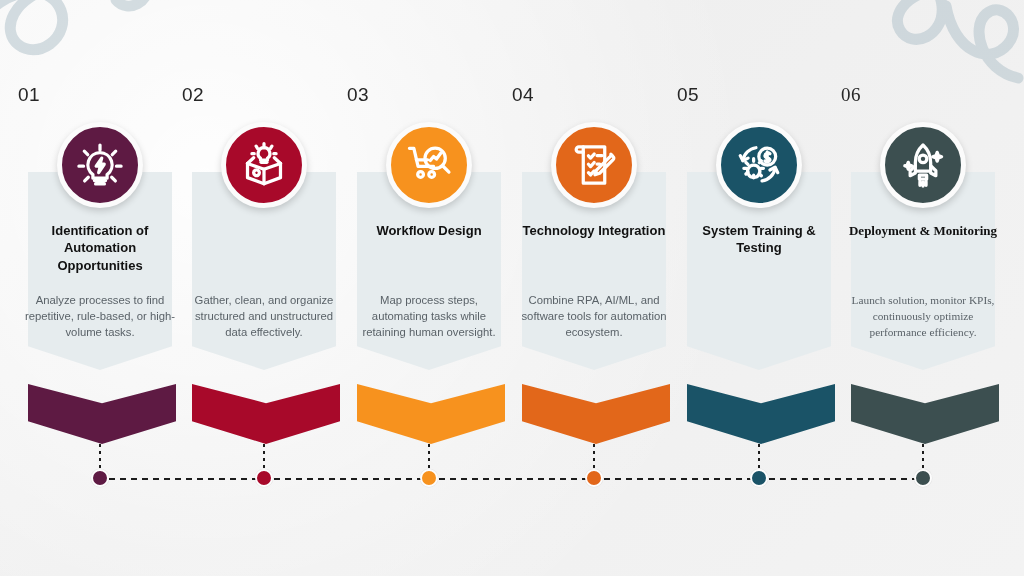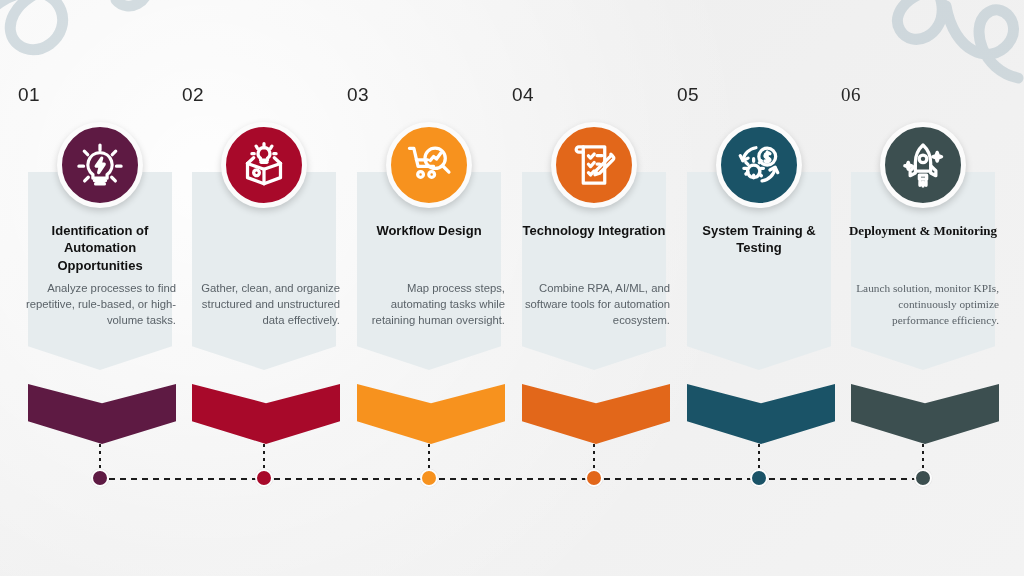--- a/index.html
+++ b/index.html
@@ -59,22 +59,22 @@
   .title {
     position:absolute; left:4px; width:156px;
     top:222px;
     text-align:center;
     font-size:13px; font-weight:bold; color:#111;
     line-height:1.33;
     z-index:4;
   }
   .desc {
     position:absolute; left:6px; width:152px;
-    top:280px;
-    text-align:right;
+    top:292px;
+    text-align:center;
     font-size:11.3px; color:#5a6268; line-height:1.42;
     z-index:4;
   }
 
   
   .chev {
     position:absolute;
     left:10px; top:384px; width:148px; height:60px;
     -webkit-clip-path: polygon(0 0, 50% 32%, 100% 0, 100% 62%, 50% 100%, 0 62%);
     clip-path: polygon(0 0, 50% 32%, 100% 0, 100% 62%, 50% 100%, 0 62%);

